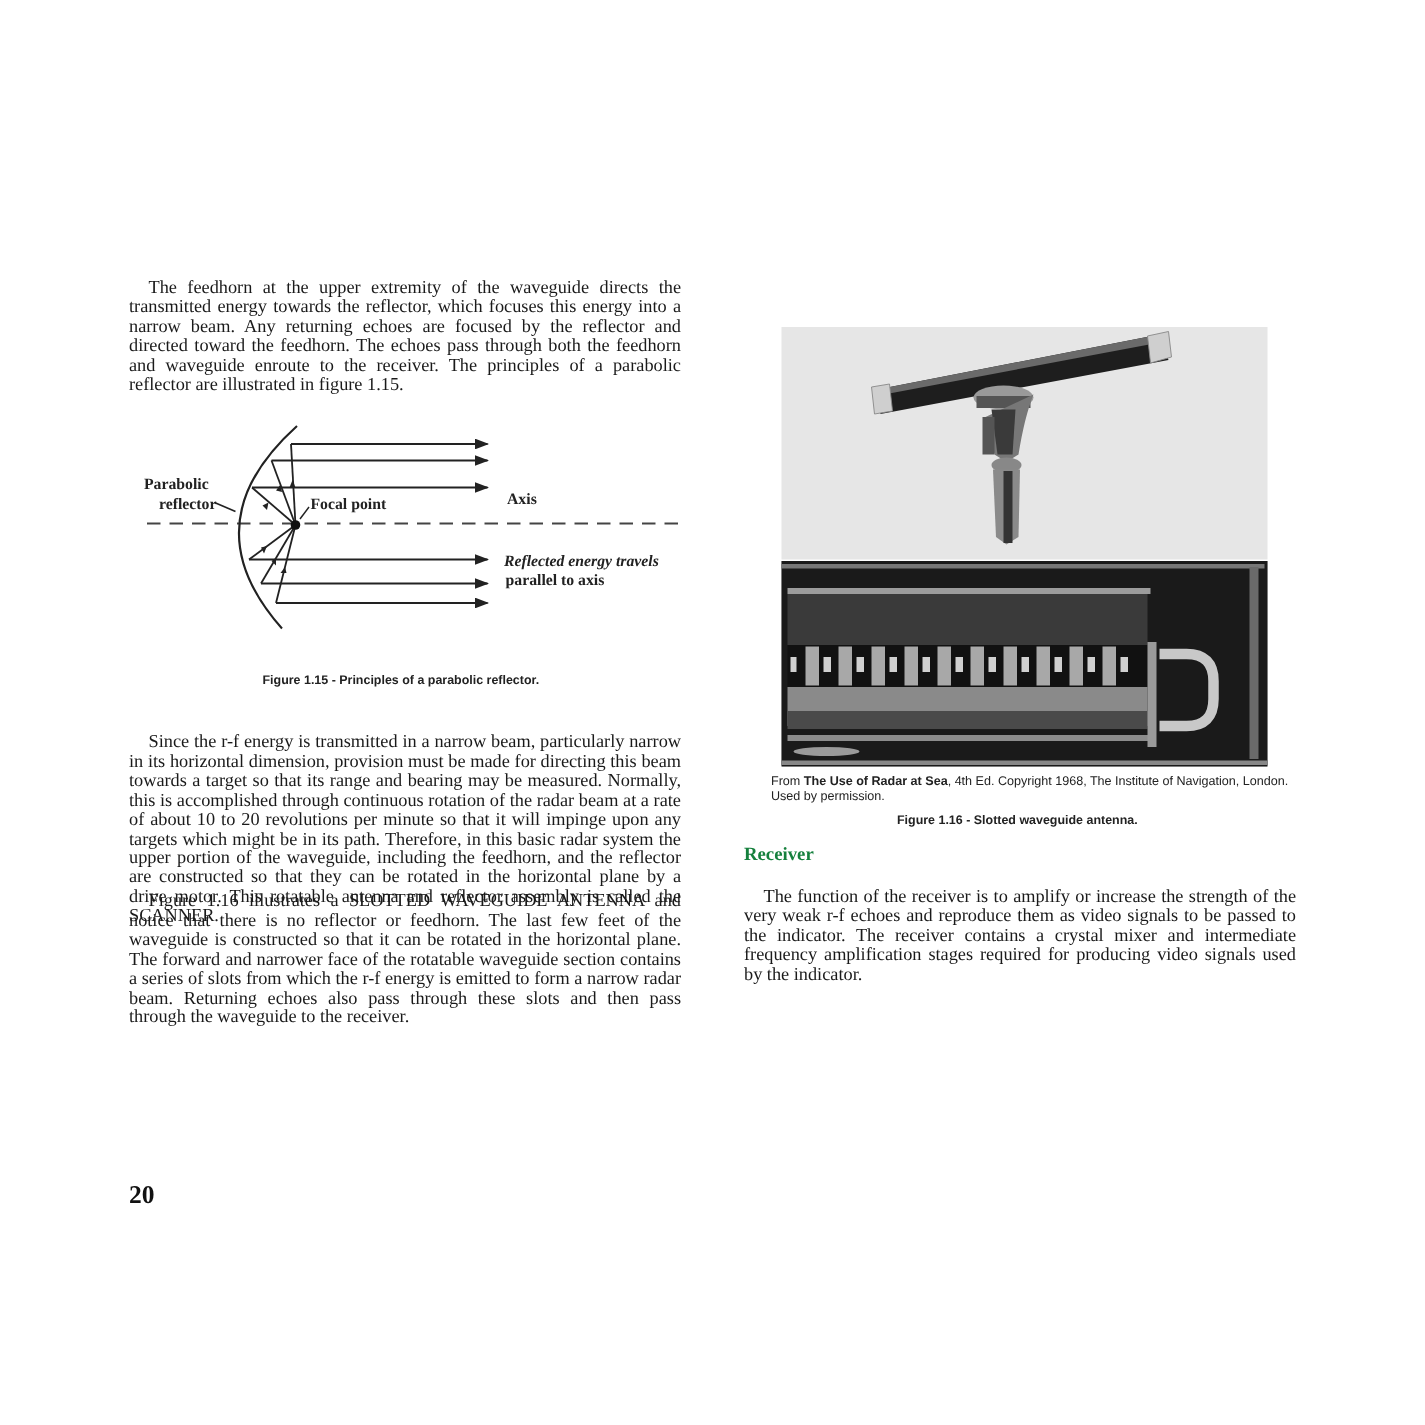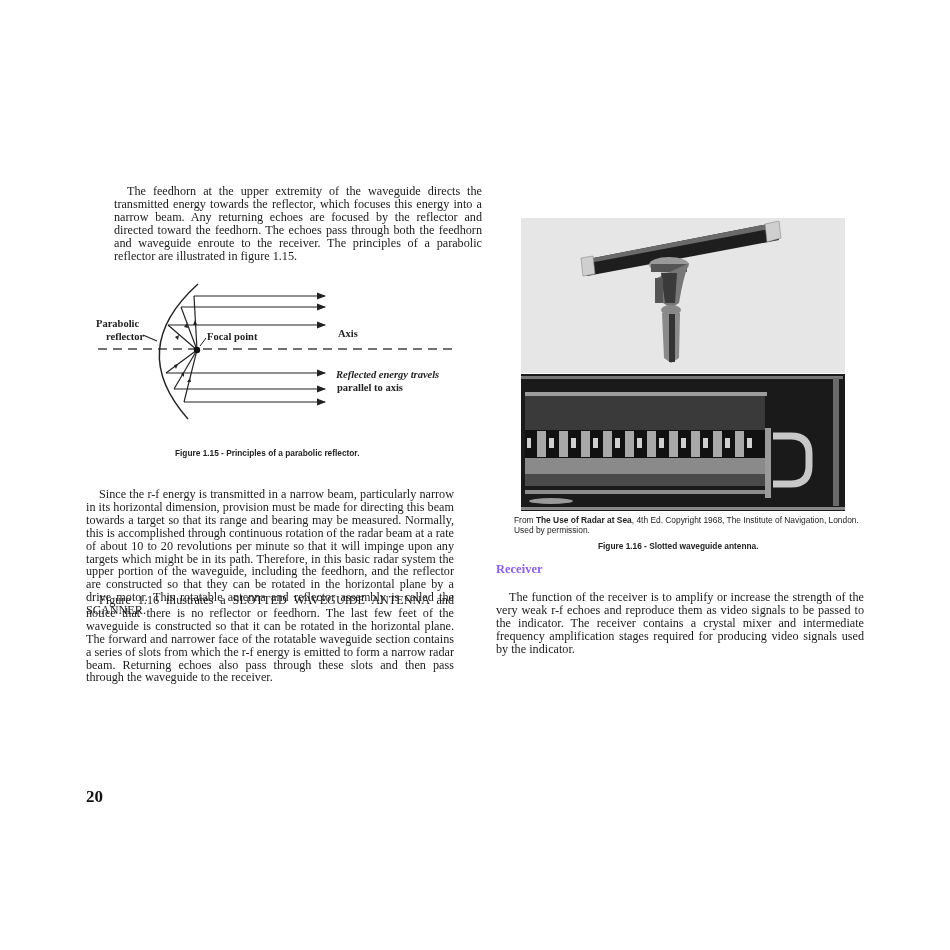--- a/index.html
+++ b/index.html
@@ -1,33 +1,33 @@
 <!DOCTYPE html>
 <html><head>
   <meta charset="utf-8">
   <style>
     html, body { margin: 0; padding: 0; background: #ffffff; }
     body { width: 950px; height: 950px; position: relative; overflow: hidden; font-family: "Liberation Serif", serif; color: #1a1a1a; }
     .body-text { font-size: 12.2px; line-height: 12.9px; text-align: justify; margin: 0; }
     .body-text .indent { display: inline-block; width: 13px; }
-    #para-1 { position: absolute; left: 86px; top: 185px; width: 368px; margin-left: 28px; }
+    #para-1 { position: absolute; left: 86px; top: 185px; width: 368px; }
     #para-2 { position: absolute; left: 86px; top: 460px; width: 368px; margin-top: 28px; }
     #para-3 { position: absolute; left: 86px; top: 594px; width: 368px; }
     #figure-115 { position: absolute; left: 86px; top: 278px; width: 380px; height: 145px; }
     #figure-115 svg { position: absolute; left: 0; top: 0; }
     .fig-label { position: absolute; font-family: "Liberation Serif", serif; font-weight: bold; font-size: 10.5px; line-height: 12px; color: #222; white-space: nowrap; }
     .fig-caption { position: absolute; font-family: "Liberation Sans", sans-serif; font-weight: bold; font-size: 8.3px; color: #222; white-space: nowrap; }
     #caption-115 { left: 175px; top: 448px; }
     #photo-wrap { position: absolute; left: 521px; top: 218px; width: 324px; height: 293px; }
     #photo-top { position: absolute; left: 0; top: 0; width: 324px; height: 155px; background: #e6e6e6; overflow: hidden; }
     #photo-bottom { position: absolute; left: 0; top: 156px; width: 324px; height: 137px; background: #1c1c1c; overflow: hidden; }
     #credit { position: absolute; left: 514px; top: 515px; width: 350px; font-family: "Liberation Sans", sans-serif; font-size: 8.4px; line-height: 10.4px; color: #222; }
     #credit b { font-weight: bold; }
     #caption-116 { left: 598px; top: 541px; }
-    #receiver-heading { position: absolute; left: 496px; top: 562px; font-family: "Liberation Serif", serif; font-weight: bold; font-size: 12.5px; color: #8b5cf6; }
+    #receiver-heading { position: absolute; left: 496px; top: 562px; font-family: "Liberation Serif", serif; font-weight: bold; font-size: 12.5px; color: #15803d; }
     #para-4 { position: absolute; left: 496px; top: 591px; width: 368px; }
     #page-number { position: absolute; left: 86px; top: 787px; font-family: "Liberation Serif", serif; font-weight: bold; font-size: 17px; color: #111; }
   </style>
 </head>
 <body>
 
 <p id="para-1" class="body-text"><span class="indent"></span><span>The feedhorn at the upper extremity of the waveguide directs the transmitted energy towards the reflector, which focuses this energy into a narrow beam. Any returning echoes are focused by the reflector and directed toward the feedhorn. The echoes pass through both the feedhorn and waveguide enroute to the receiver. The principles of a parabolic reflector are illustrated in figure 1.15.</span></p>
 
 <div id="figure-115">
   <svg width="380" height="145" viewBox="0 0 380 145">

